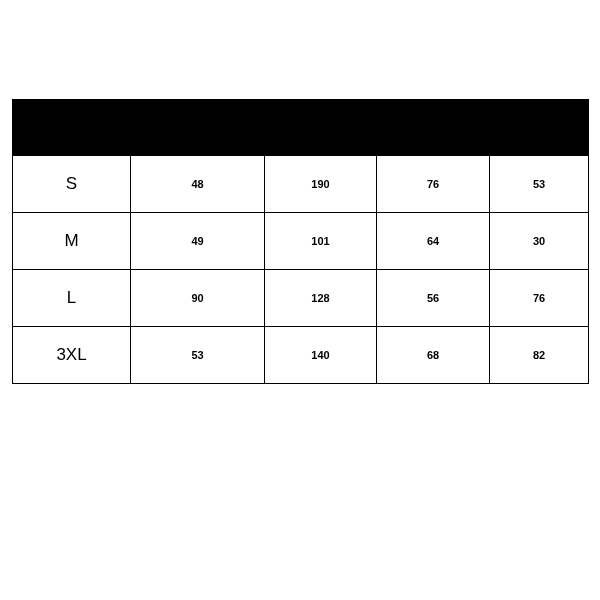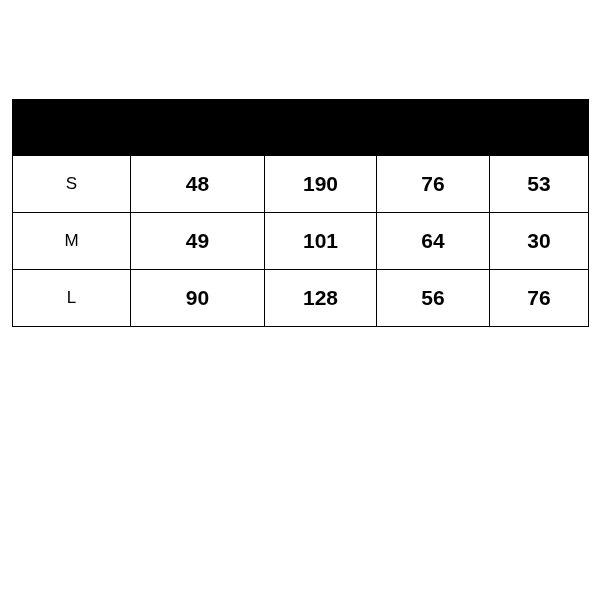--- a/index.html
+++ b/index.html
@@ -29,21 +29,21 @@
     border-collapse: collapse;
     table-layout: fixed;
     width: 576px;
     background: #ffffff;
   }
   table.size-table th,
   table.size-table td {
     border: 1px solid #000000;
     text-align: center;
     vertical-align: middle;
-    font-size: 21px;
+    font-size: 11px;
     color: #000000;
     padding: 0;
   }
   thead th {
     background: #000000;
     color: #ffffff;
     font-weight: bold;
     height: 55px;
     border: 1px solid #000000;
     font-size: 16.5px;
@@ -111,16 +111,23 @@
           <td>64</td>
           <td>30</td>
         </tr>
         <tr>
           <td>L</td>
           <td>90</td>
           <td>128</td>
           <td>56</td>
           <td>76</td>
         </tr>
+        <tr>
+          <td>3XL</td>
+          <td>53</td>
+          <td>140</td>
+          <td>68</td>
+          <td>82</td>
+        </tr>
       </tbody>
     </table>
   </div>
 </div>
 
 </body></html>

